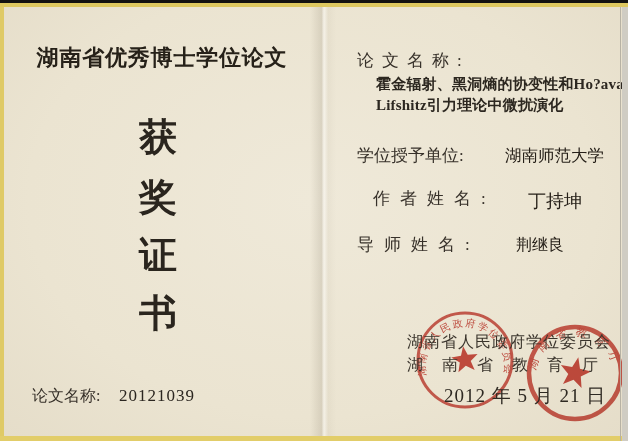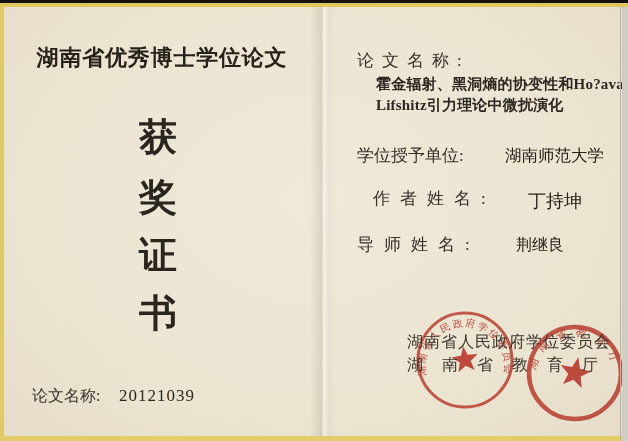--- a/index.html
+++ b/index.html
@@ -87,16 +87,17 @@
     <div class="txt val" style="left:501px;top:138px;font-size:16.5px;">湖南师范大学</div>
 
     <div class="txt lbl" style="left:369px;top:180px;letter-spacing:10px;">作者姓名:</div>
     <div class="txt val" style="left:524px;top:182px;font-size:18px;">丁持坤</div>
 
     <div class="txt lbl" style="left:353px;top:226px;letter-spacing:10px;">导师姓名:</div>
     <div class="txt val" style="left:512px;top:228px;font-size:16px;">荆继良</div>
 
     <div class="txt issuer" style="left:403px;top:325px;letter-spacing:1px;">湖南省人民政府学位委员会</div>
     <div class="txt issuer" style="left:403px;top:348px;letter-spacing:19px;">湖南省教育厅</div>
+    <div class="txt date" style="left:440px;top:376px;">2012 年 5 月 21 日</div>
   </div>
 
   <div class="strip-top-black"></div>
 </div>
 
 </body></html>

